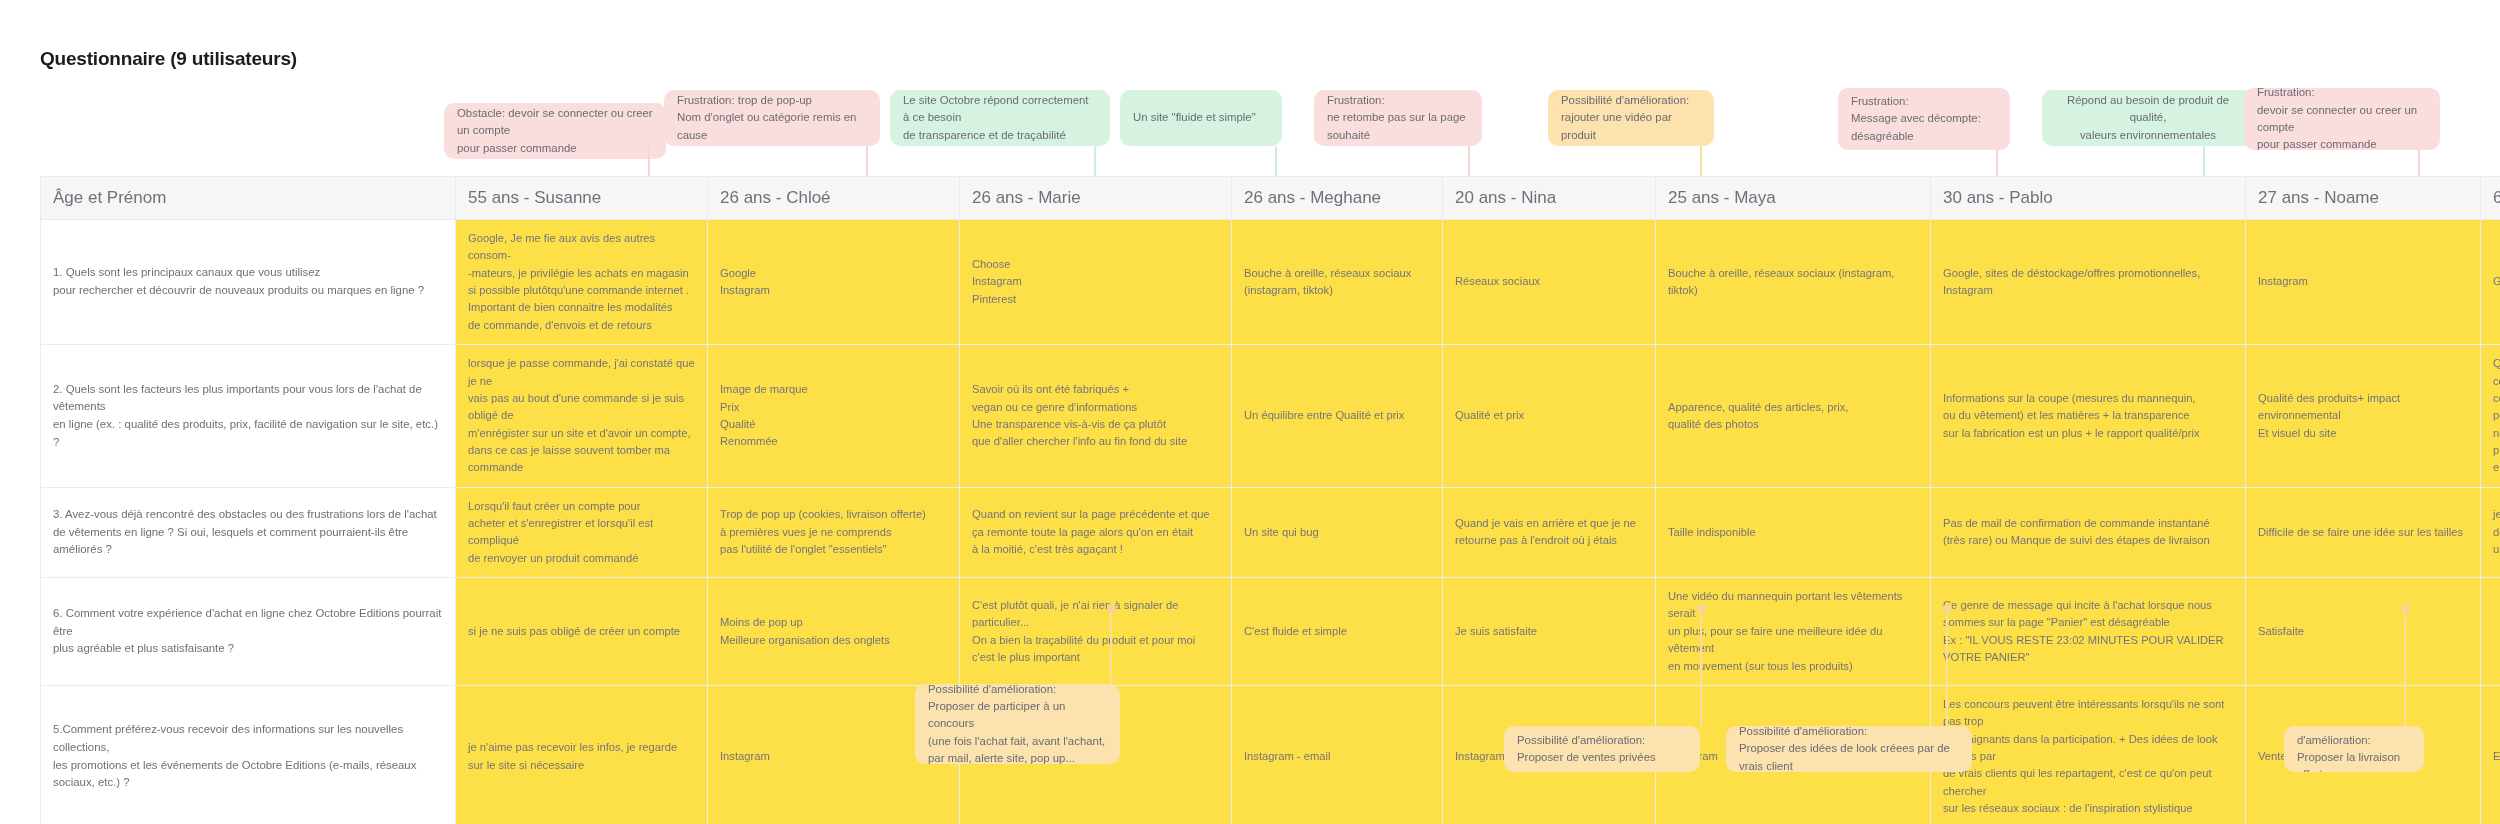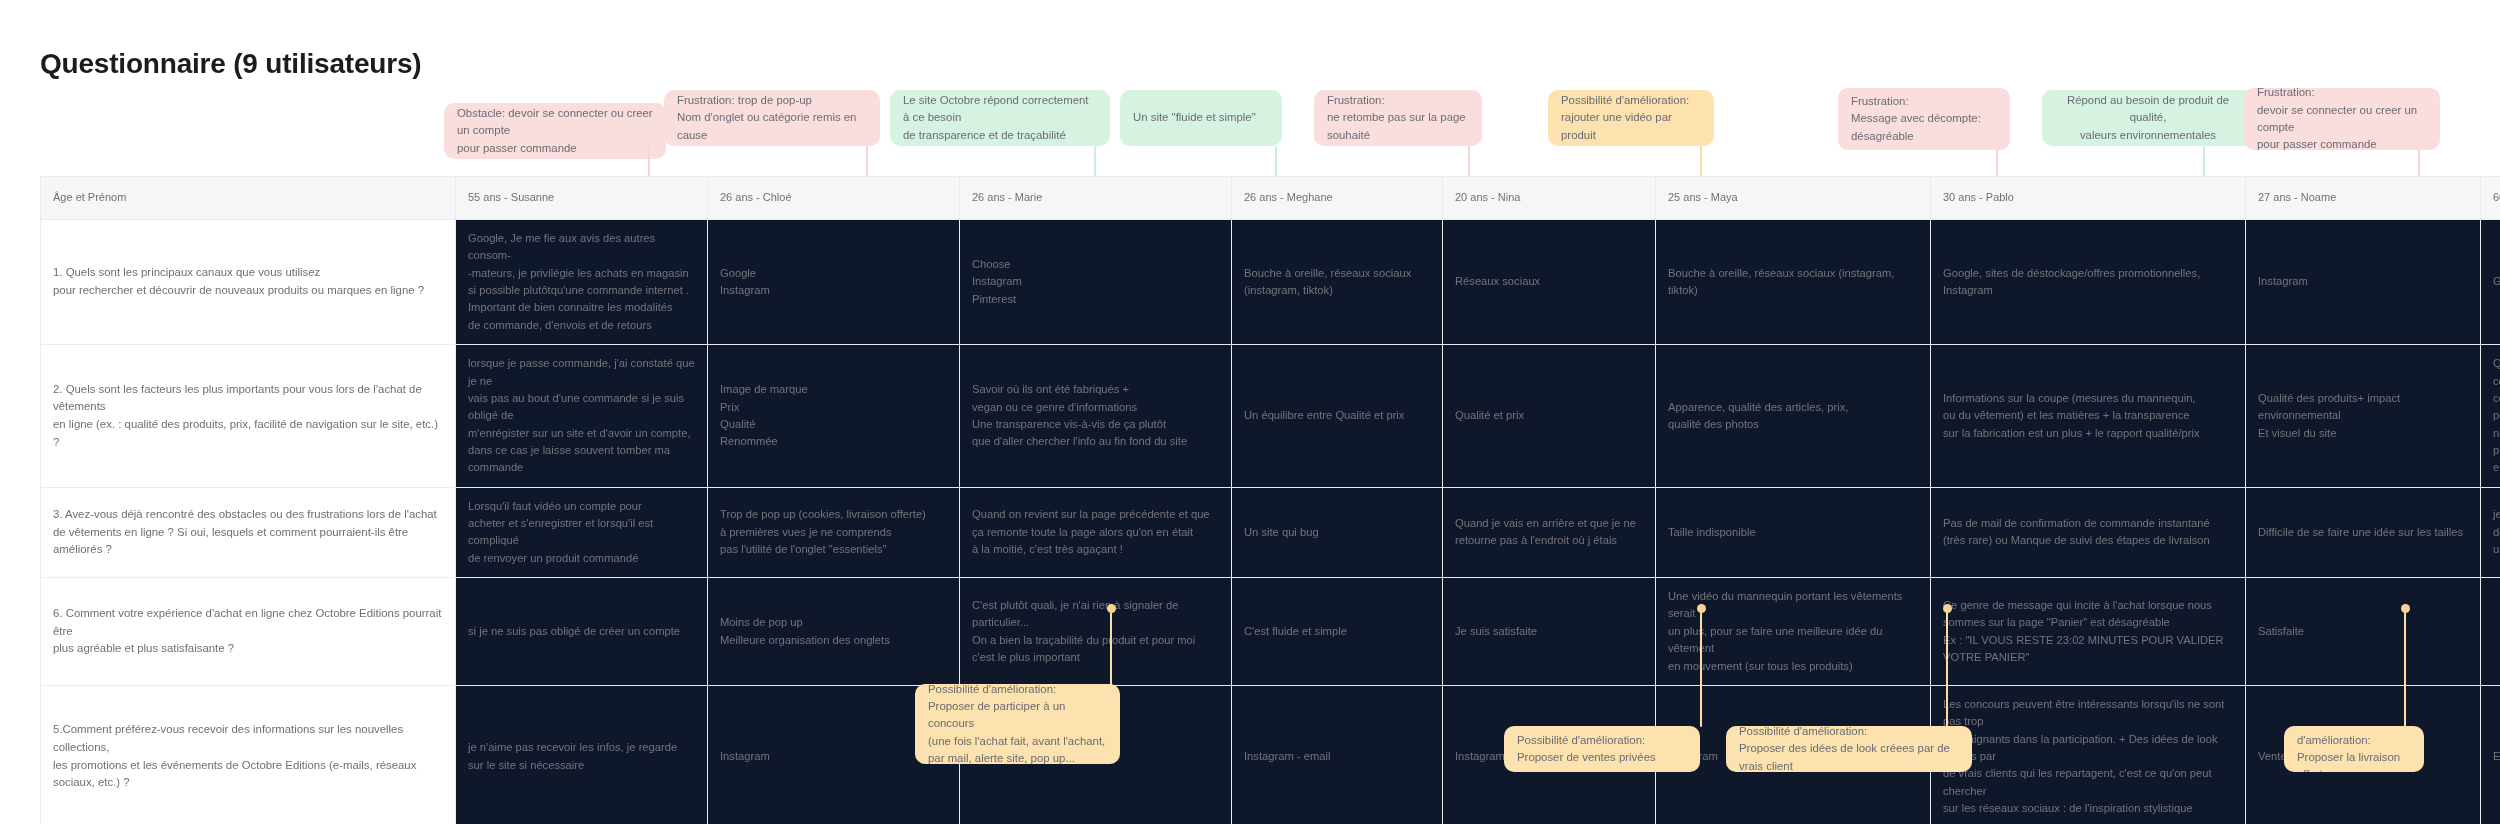--- a/index.html
+++ b/index.html
@@ -10,21 +10,21 @@
     font-family:"Liberation Sans","DejaVu Sans",sans-serif;
     color:#5b5b63;
     overflow:hidden;
     position:relative;
   }
   #root{position:relative;width:2500px;height:824px;}
 
   
   .page-title{
     position:absolute;left:40px;top:48px;
-    font-size:28px;font-weight:bold;color:#1c1c1e;
+    font-size:19px;font-weight:bold;color:#1c1c1e;
     letter-spacing:-0.2px;
     white-space:nowrap;
   }
 
   
   .note{
     position:absolute;
     border-radius:10px;
     padding:10px 13px;
     box-sizing:border-box;
@@ -74,23 +74,23 @@
     line-height:1.55;
     color:#74747c;
     white-space:pre-line;
     overflow:hidden;
   }
   .tbl thead th{
     background:#f6f6f7;
     height:42px;
     padding-top:0;padding-bottom:0;
     color:#70707a;
-    font-size:11px;
-  }
-  .tbl tbody td{background:#0f172a;}
+    font-size:17px;
+  }
+  .tbl tbody td{background:#fde047;}
   .tbl tbody td.qcell{
     background:#ffffff;
     color:#6e6e77;
     font-size:11.4px;
   }
   .r1 td{height:64px;}
   .r2 td{height:64px;}
   .r3 td{height:52px;}
   .r4 td{height:44px;}
   .r5 td{height:50px;}
@@ -214,21 +214,21 @@
         <td>Qualité produit,  simplicité du site,
  confirmation de la commande et suivi de
 celle ci par mail ou SMS.
 possibilité d être prévenue quand il y a à
 nouveau le produit en stock, être prévenue ou
 en cas de soldes avant.</td>
       </tr>
       <tr class="r3">
         <td class="qcell"> 3. Avez-vous déjà rencontré des obstacles ou des frustrations lors de l'achat
 de vêtements en ligne ? Si oui, lesquels et comment pourraient-ils être améliorés ?</td>
-        <td>Lorsqu'il faut vidéo un compte pour
+        <td>Lorsqu'il faut créer un compte pour
 acheter et s'enregistrer et lorsqu'il est compliqué
 de renvoyer un produit commandé</td>
         <td>Trop de pop up (cookies, livraison offerte)
 à premières vues je ne comprends
 pas l'utilité de l'onglet "essentiels"</td>
         <td>Quand on revient sur la page précédente et que
 ça remonte toute la page alors qu'on en était
 à la moitié, c'est très agaçant !</td>
         <td>Un site qui bug</td>
         <td>Quand je vais en arrière et que je ne

